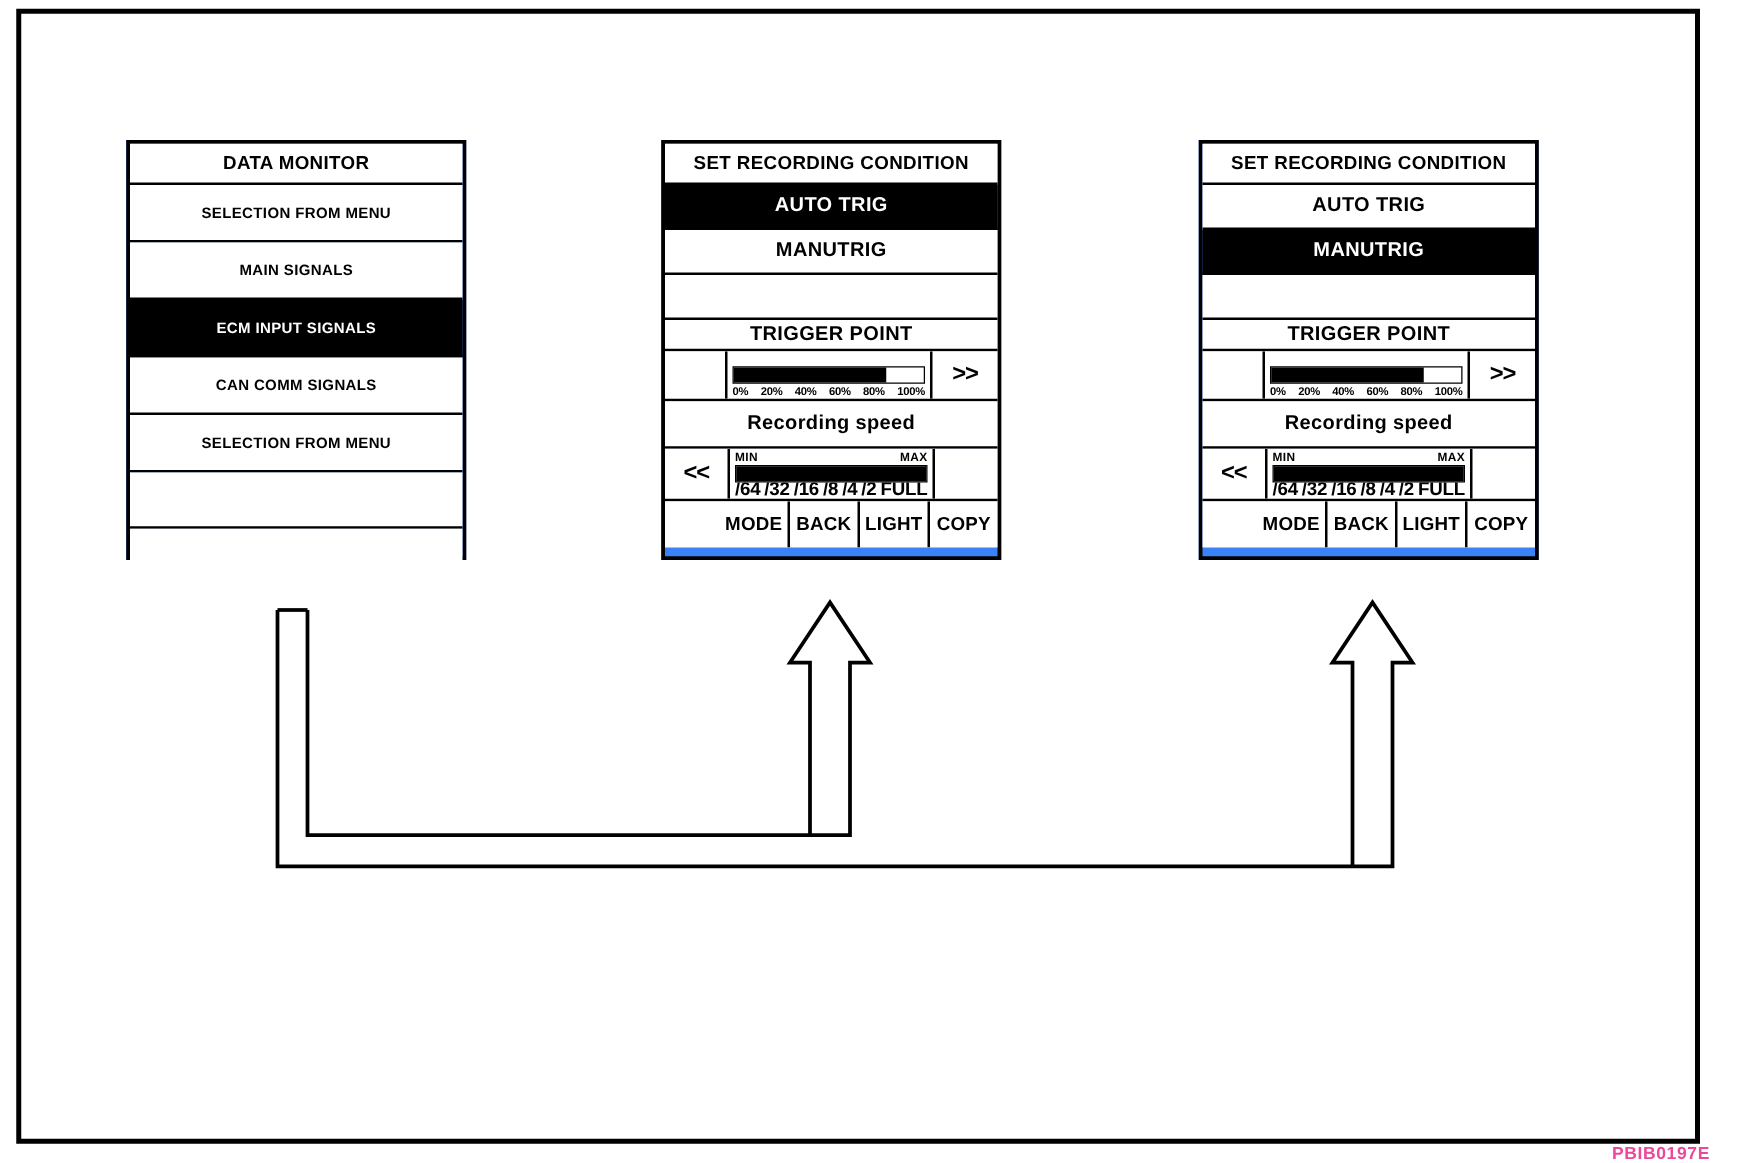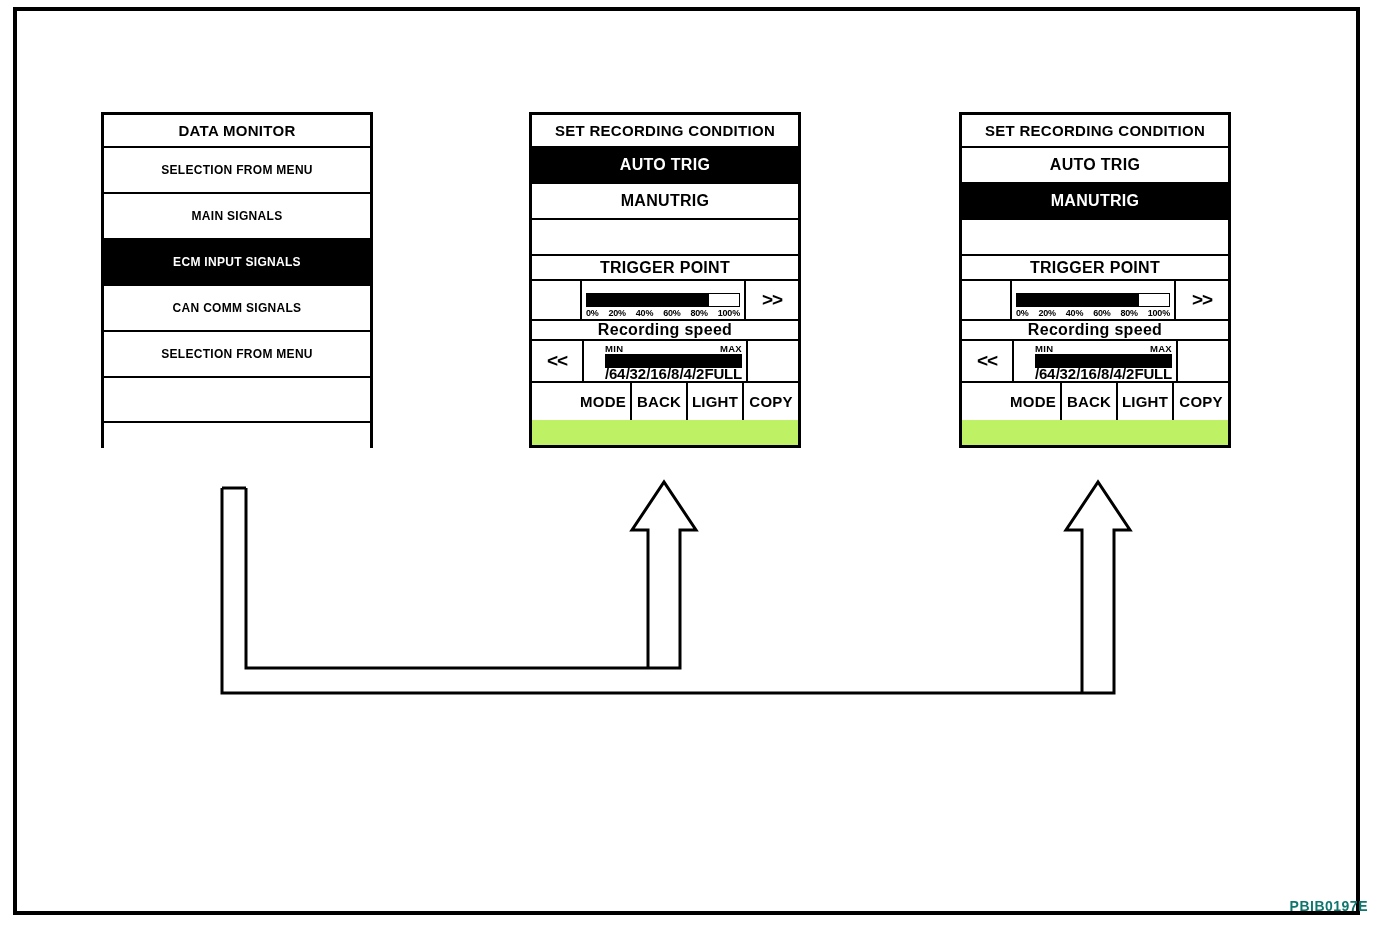--- a/index.html
+++ b/index.html
@@ -28,21 +28,21 @@
     width: 1347px;
     height: 908px;
     border: 4px solid #000000;
     box-sizing: border-box;
   }
   
   .panel {
     position: absolute;
     border: 3px solid #000000;
     box-sizing: border-box;
-    background: #bef264;
+    background: #3b82f6;
   }
   .panel-row {
     position: relative;
     border-bottom: 2px solid #000000;
     box-sizing: border-box;
     display: flex;
     align-items: center;
     justify-content: center;
     background: #ffffff;
     color: #000000;
@@ -64,21 +64,21 @@
 
   
   .panel-rec { width: 272px; height: 336px; top: 112px; text-align: center; }
   #panel-auto { left: 529px; }
   #panel-manu { left: 959px; }
   .panel-rec .row-title   { height: 33px; font-size: 15px; }
   .panel-rec .row-trig    { height: 36px; font-size: 16px; }
   .panel-rec .row-blank   { height: 36px; }
   .panel-rec .row-tp      { height: 25px; font-size: 16px; }
   .panel-rec .row-bar     { height: 40px; }
-  .panel-rec .row-speed   { height: 20px; font-size: 16px; font-weight: bold; }
+  .panel-rec .row-speed   { height: 38px; font-size: 16px; font-weight: bold; }
   .panel-rec .row-spbar   { height: 42px; }
   .panel-rec .row-buttons { height: 37px; }
 
   
   .row-bar, .row-spbar {
     display: flex;
     align-items: stretch;
     justify-content: flex-start;
     padding: 0;
   }
@@ -120,21 +120,21 @@
     line-height: 10px;
     letter-spacing: -0.2px;
   }
   .ticklabels span { white-space: nowrap; }
 
   
   .cell-gauge-speed {
     flex: 1 1 auto;
     flex-direction: column;
     justify-content: center;
-    padding: 2px 4px 1px 21px;
+    padding: 2px 4px 1px 4px;
   }
   .minmax {
     width: 100%;
     display: flex;
     justify-content: space-between;
     font-size: 9.5px;
     font-weight: bold;
     line-height: 10px;
   }
   .speedlabels {
@@ -171,25 +171,25 @@
     position: absolute;
     left: 0; top: 0;
     width: 1392px;
     height: 930px;
     pointer-events: none;
   }
   
   .figure-id {
     position: absolute;
     right: 24px;
-    bottom: 16px;
+    bottom: 0;
     font-size: 14px;
     font-weight: bold;
     letter-spacing: 0.5px;
-    color: #0f766e;
+    color: #ec4899;
   }
 </style>
 </head>
 <body>
 
 <div id="page">
 
   <div class="figure-frame"></div>
 
   <div class="panel" id="panel-menu">

